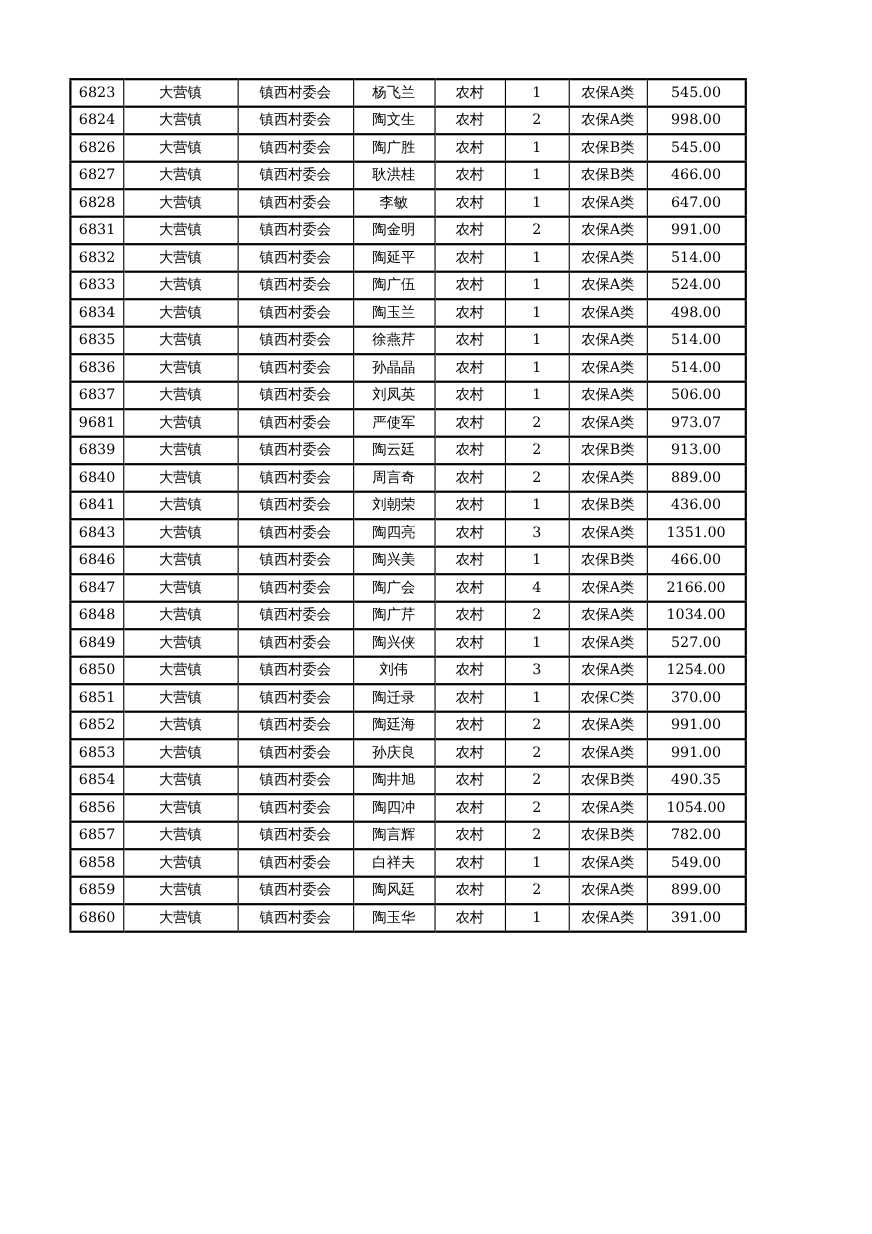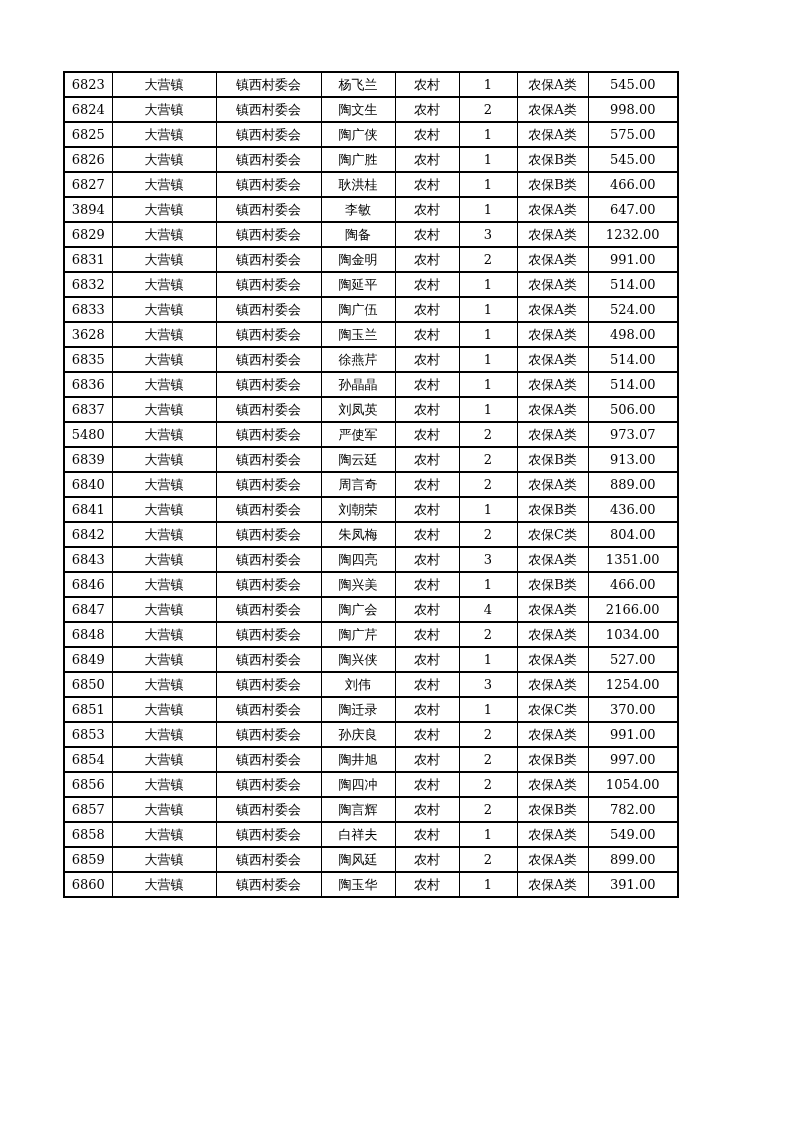--- a/index.html
+++ b/index.html
@@ -85,70 +85,50 @@
           <td>6824</td>
           <td>大营镇</td>
           <td>镇西村委会</td>
           <td>陶文生</td>
           <td>农村</td>
           <td>2</td>
           <td>农保A类</td>
           <td>998.00</td>
         </tr>
         <tr>
-          <td>6825</td>
-          <td>大营镇</td>
-          <td>镇西村委会</td>
-          <td>陶广侠</td>
-          <td>农村</td>
-          <td>1</td>
-          <td>农保A类</td>
-          <td>575.00</td>
-        </tr>
-        <tr>
           <td>6826</td>
           <td>大营镇</td>
           <td>镇西村委会</td>
           <td>陶广胜</td>
           <td>农村</td>
           <td>1</td>
           <td>农保B类</td>
           <td>545.00</td>
         </tr>
         <tr>
           <td>6827</td>
           <td>大营镇</td>
           <td>镇西村委会</td>
           <td>耿洪桂</td>
           <td>农村</td>
           <td>1</td>
           <td>农保B类</td>
           <td>466.00</td>
         </tr>
         <tr>
-          <td>3894</td>
+          <td>6828</td>
           <td>大营镇</td>
           <td>镇西村委会</td>
           <td>李敏</td>
           <td>农村</td>
           <td>1</td>
           <td>农保A类</td>
           <td>647.00</td>
         </tr>
         <tr>
-          <td>6829</td>
-          <td>大营镇</td>
-          <td>镇西村委会</td>
-          <td>陶备</td>
-          <td>农村</td>
-          <td>3</td>
-          <td>农保A类</td>
-          <td>1232.00</td>
-        </tr>
-        <tr>
           <td>6831</td>
           <td>大营镇</td>
           <td>镇西村委会</td>
           <td>陶金明</td>
           <td>农村</td>
           <td>2</td>
           <td>农保A类</td>
           <td>991.00</td>
         </tr>
         <tr>
@@ -165,21 +145,21 @@
           <td>6833</td>
           <td>大营镇</td>
           <td>镇西村委会</td>
           <td>陶广伍</td>
           <td>农村</td>
           <td>1</td>
           <td>农保A类</td>
           <td>524.00</td>
         </tr>
         <tr>
-          <td>3628</td>
+          <td>6834</td>
           <td>大营镇</td>
           <td>镇西村委会</td>
           <td>陶玉兰</td>
           <td>农村</td>
           <td>1</td>
           <td>农保A类</td>
           <td>498.00</td>
         </tr>
         <tr>
           <td>6835</td>
@@ -205,21 +185,21 @@
           <td>6837</td>
           <td>大营镇</td>
           <td>镇西村委会</td>
           <td>刘凤英</td>
           <td>农村</td>
           <td>1</td>
           <td>农保A类</td>
           <td>506.00</td>
         </tr>
         <tr>
-          <td>5480</td>
+          <td>9681</td>
           <td>大营镇</td>
           <td>镇西村委会</td>
           <td>严使军</td>
           <td>农村</td>
           <td>2</td>
           <td>农保A类</td>
           <td>973.07</td>
         </tr>
         <tr>
           <td>6839</td>
@@ -243,30 +223,20 @@
         </tr>
         <tr>
           <td>6841</td>
           <td>大营镇</td>
           <td>镇西村委会</td>
           <td>刘朝荣</td>
           <td>农村</td>
           <td>1</td>
           <td>农保B类</td>
           <td>436.00</td>
-        </tr>
-        <tr>
-          <td>6842</td>
-          <td>大营镇</td>
-          <td>镇西村委会</td>
-          <td>朱凤梅</td>
-          <td>农村</td>
-          <td>2</td>
-          <td>农保C类</td>
-          <td>804.00</td>
         </tr>
         <tr>
           <td>6843</td>
           <td>大营镇</td>
           <td>镇西村委会</td>
           <td>陶四亮</td>
           <td>农村</td>
           <td>3</td>
           <td>农保A类</td>
           <td>1351.00</td>
@@ -325,38 +295,48 @@
           <td>6851</td>
           <td>大营镇</td>
           <td>镇西村委会</td>
           <td>陶迁录</td>
           <td>农村</td>
           <td>1</td>
           <td>农保C类</td>
           <td>370.00</td>
         </tr>
         <tr>
+          <td>6852</td>
+          <td>大营镇</td>
+          <td>镇西村委会</td>
+          <td>陶廷海</td>
+          <td>农村</td>
+          <td>2</td>
+          <td>农保A类</td>
+          <td>991.00</td>
+        </tr>
+        <tr>
           <td>6853</td>
           <td>大营镇</td>
           <td>镇西村委会</td>
           <td>孙庆良</td>
           <td>农村</td>
           <td>2</td>
           <td>农保A类</td>
           <td>991.00</td>
         </tr>
         <tr>
           <td>6854</td>
           <td>大营镇</td>
           <td>镇西村委会</td>
           <td>陶井旭</td>
           <td>农村</td>
           <td>2</td>
           <td>农保B类</td>
-          <td>997.00</td>
+          <td>490.35</td>
         </tr>
         <tr>
           <td>6856</td>
           <td>大营镇</td>
           <td>镇西村委会</td>
           <td>陶四冲</td>
           <td>农村</td>
           <td>2</td>
           <td>农保A类</td>
           <td>1054.00</td>

